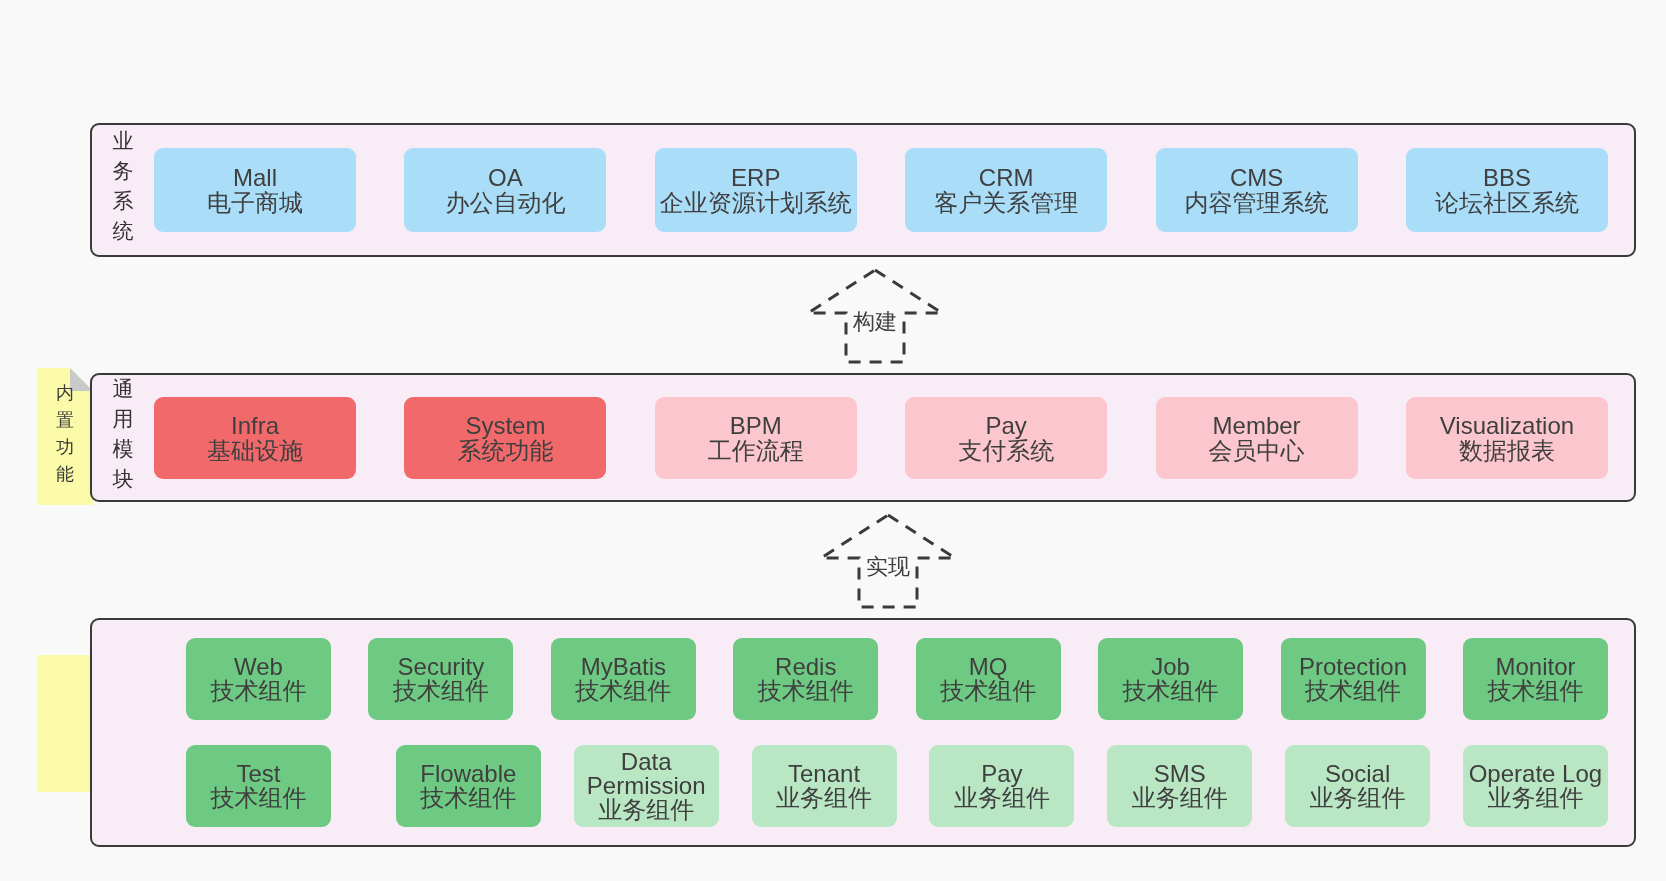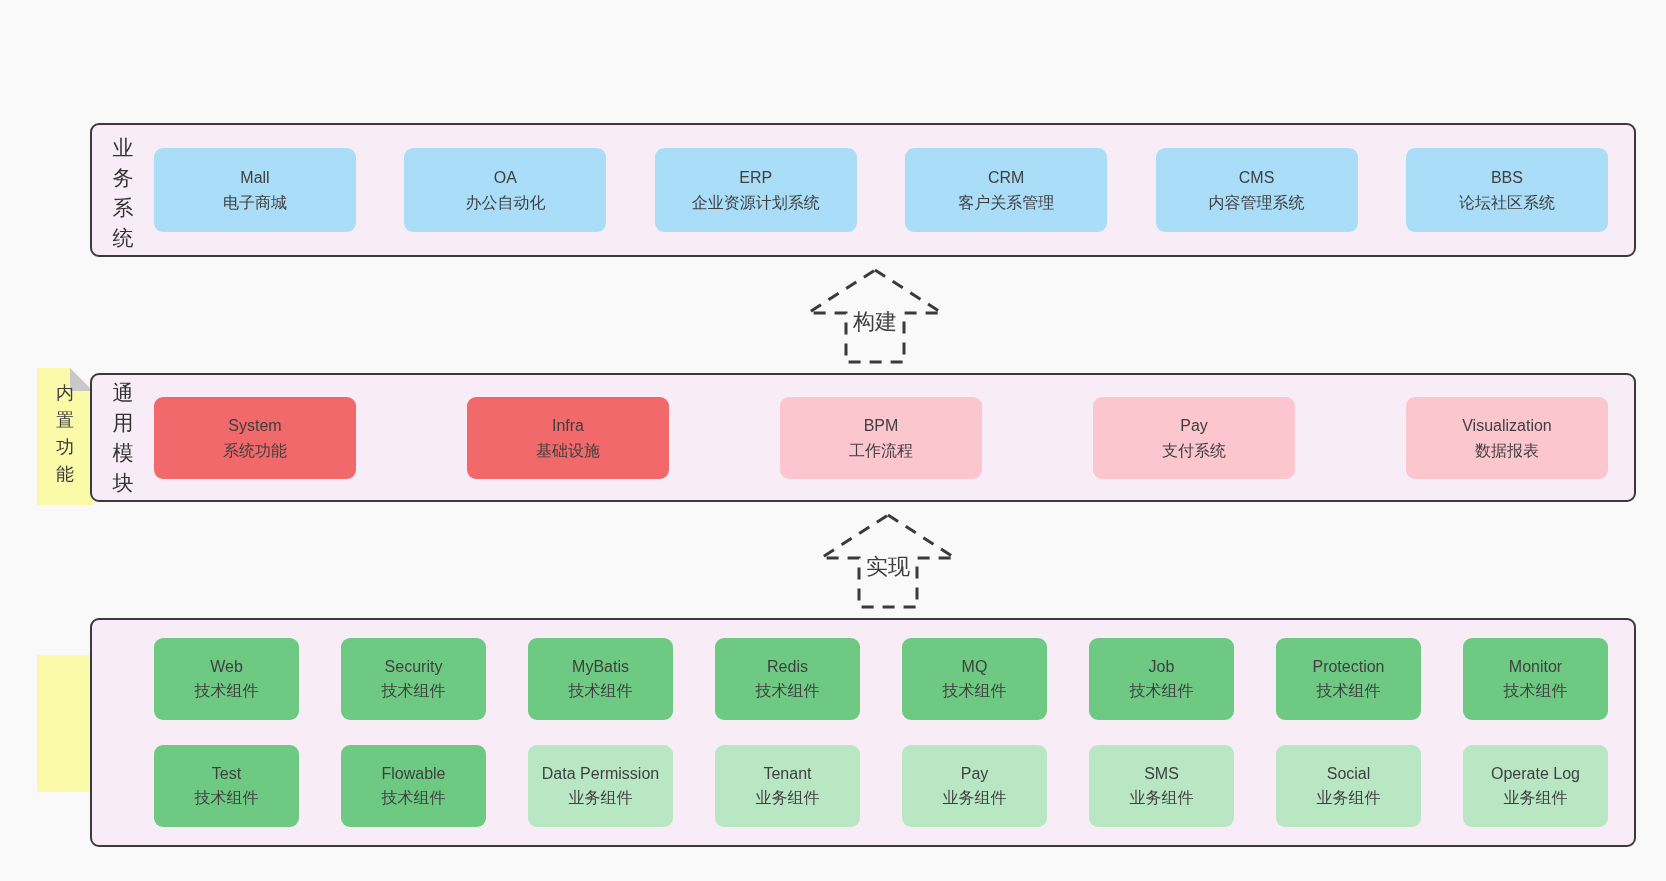--- a/index.html
+++ b/index.html
@@ -16,45 +16,45 @@
     position:absolute; left:90px; width:1546px; box-sizing:border-box;
     background:var(--panel_bg,#f8edf6);
     border:2.5px solid var(--panel_border,#3a3a3a);
     border-radius:9px; z-index:1;
   }
   .panel-0 { top:123px; height:134px; }
   .panel-1 { top:373px; height:129px; }
   .panel-2 { top:618px; height:229px; }
 
   .panel-label {
-    position:absolute; left:8px; top:0; bottom:0; width:46px;
-    display:flex; align-items:flex-end; justify-content:center; z-index:2;font-family:Liberation Mono, monospace;
+    position:absolute; left:8px; top:0; bottom:8px; width:46px;
+    display:flex; align-items:center; justify-content:center; z-index:2;
   }
   .panel-label span {
     display:block; width:24px; font-size:21px; line-height:30px;
     color:#333; text-align:center; word-break:break-all;
   }
 
   .panel-content {
     position:absolute; left:62px; right:26px; top:0; bottom:0;
     display:flex; flex-direction:column; justify-content:center; gap:25px;
   }
   .row { display:flex; justify-content:space-between; }
   .box {
     height:82px; border-radius:9px; box-sizing:border-box;
     display:flex; flex-direction:column; align-items:center; justify-content:center;
-    text-align:center; font-size:16px; line-height:25px; padding:2px;
+    text-align:center; font-size:24px; line-height:25px; padding:2px;
   }
   .panel-0 .box { height:84px; }
   .cols-6 .box { width:202px; }
   .cols-8 .box { width:145px; line-height:24px; }
   .box.blue       { background:var(--blue,#a9ddf8); }
   .box.red        { background:var(--red,#f1696b); }
   .box.pink       { background:var(--pink,#fcc6cf); }
-  .box.green      { background:var(--green,#6eca82); }
+  .box.green      { background:var(--green,#6eca82);margin-left:32px; }
   .box.lightgreen { background:var(--lightgreen,#b9e7c4); }
 
   
   .note { position:absolute; left:37px; width:56px; z-index:0;
           display:flex; align-items:flex-start; justify-content:center; }
   .note-1 { top:368px; height:137px; }
   .note-2 { top:655px; height:137px;padding-left:42px; }
   .note-body {
     position:absolute; inset:0; background:var(--note_bg,#fafaa8);
     clip-path:polygon(0 0, calc(100% - 23px) 0, 100% 23px, 100% 100%, 0 100%);
@@ -137,34 +137,38 @@
     <div class="arrow-label">构建</div>
   </div>
 
   <section class="panel panel-1">
     <div class="panel-label">
       <span>通用模块</span>
     </div>
     <div class="panel-content">
         <div class="row cols-6">
           <div class="box red">
+            <div>Infra</div>
+            <div>基础设施</div>
+          </div>
+          <div class="box red">
             <div>System</div>
             <div>系统功能</div>
           </div>
-          <div class="box red">
-            <div>Infra</div>
-            <div>基础设施</div>
-          </div>
           <div class="box pink">
             <div>BPM</div>
             <div>工作流程</div>
           </div>
           <div class="box pink">
             <div>Pay</div>
             <div>支付系统</div>
+          </div>
+          <div class="box pink">
+            <div>Member</div>
+            <div>会员中心</div>
           </div>
           <div class="box pink">
             <div>Visualization</div>
             <div>数据报表</div>
           </div>
         </div>
       </div>
   </section>
 
   <div class="arrow arrow-1">

